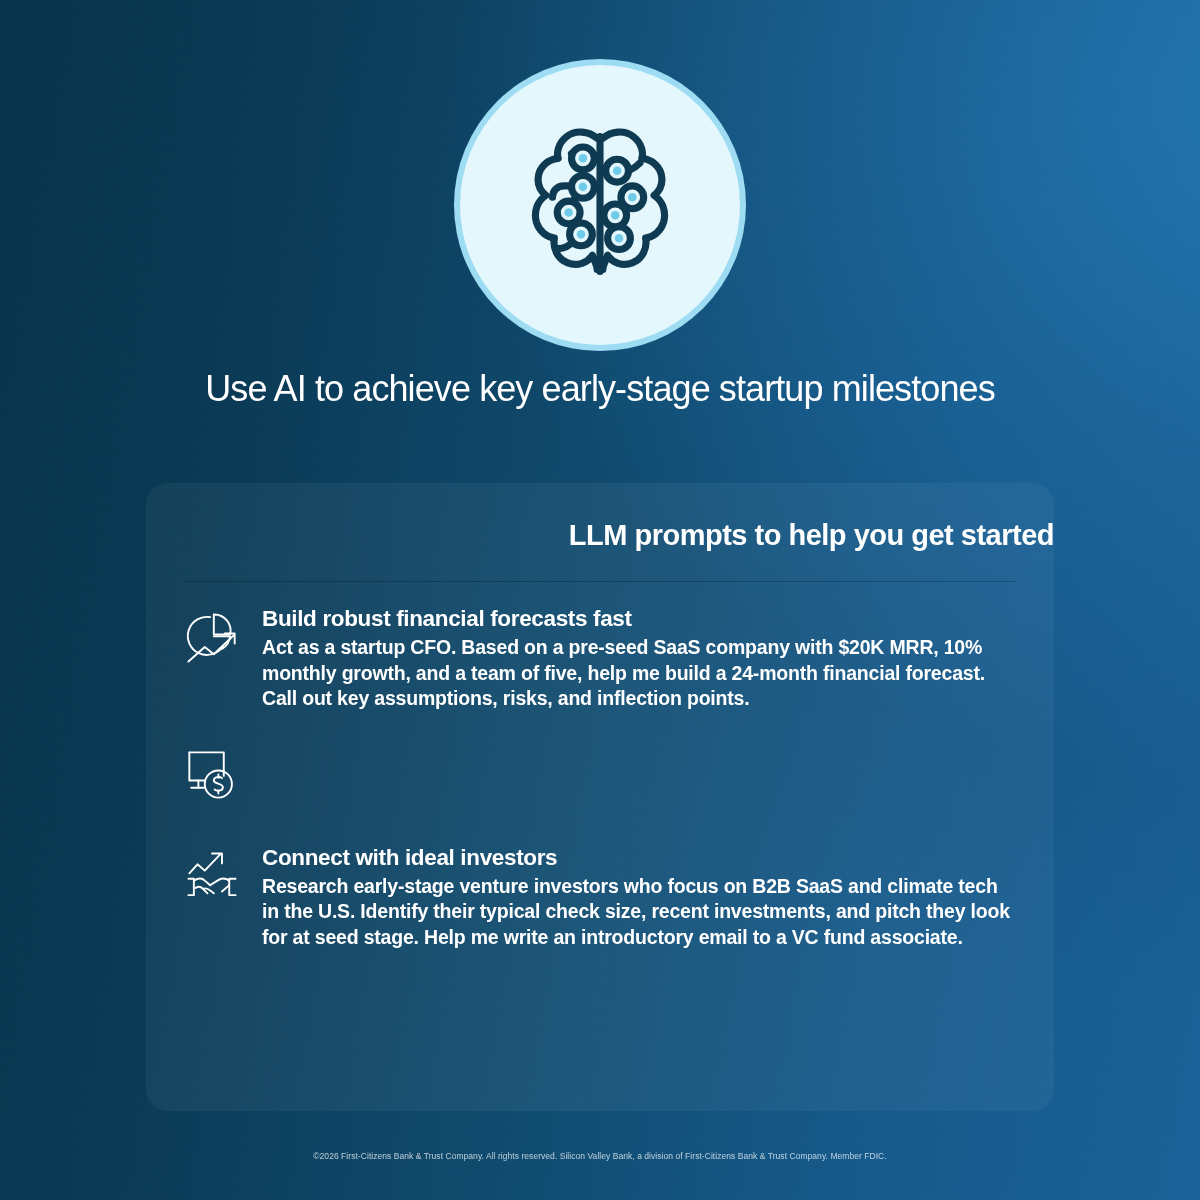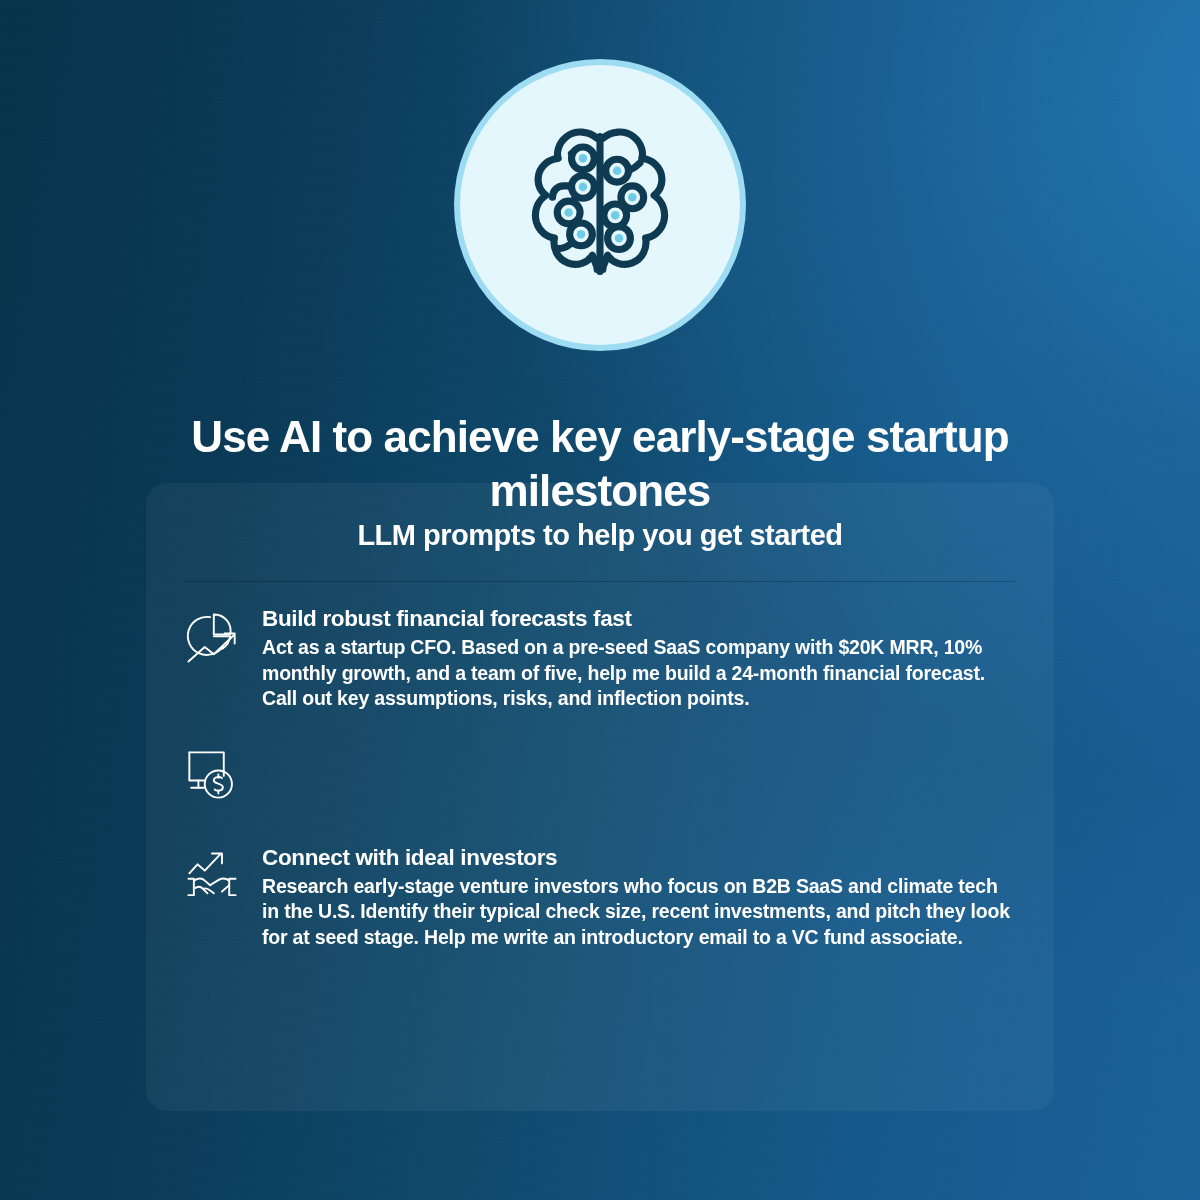--- a/index.html
+++ b/index.html
@@ -97,46 +97,45 @@
   }
 
   
   #headline {
     position: absolute;
     left: 150px;
     top: 362px;
     width: 900px;
     text-align: center;
     color: #ffffff;
-    font-size: 44px;
-    font-weight: bold;
+    font-size: 36px;
+    font-weight: normal;
     line-height: 54px;
     letter-spacing: -0.9px;
     z-index: 5;
-    margin-top: 48px;
   }
 
   
   #card {
     position: absolute;
     left: 146px;
     top: 483px;
     width: 908px;
     height: 628px;
     border-radius: 22px;
     background: linear-gradient(100deg, rgba(255,255,255,0.045) 0%, rgba(255,255,255,0.055) 50%, rgba(255,255,255,0.04) 100%);
     z-index: 4;
   }
 
   #card-title {
     position: absolute;
     left: 0;
     top: 36px;
     width: 908px;
-    text-align: center;
+    text-align: right;
     color: #ffffff;
     font-size: 29px;
     font-weight: bold;
     letter-spacing: -0.5px;
   }
 
   #card-divider {
     position: absolute;
     left: 39px;
     top: 98px;
@@ -338,14 +337,15 @@
         </div>
         <div class="prompt-text">
           <div class="prompt-heading">Connect with ideal investors</div>
           <div class="prompt-body">Research early-stage venture investors who focus on B2B SaaS and climate tech in the U.S. Identify their typical check size, recent investments, and pitch they look for at seed stage. Help me write an introductory email to a VC fund associate.</div>
         </div>
       </div>
 
     </div>
   </section>
 
+  <div id="footer">©2026 First-Citizens Bank &amp; Trust Company. All rights reserved. Silicon Valley Bank, a division of First-Citizens Bank &amp; Trust Company. Member FDIC.</div>
 
 </div>
 
 </body></html>

